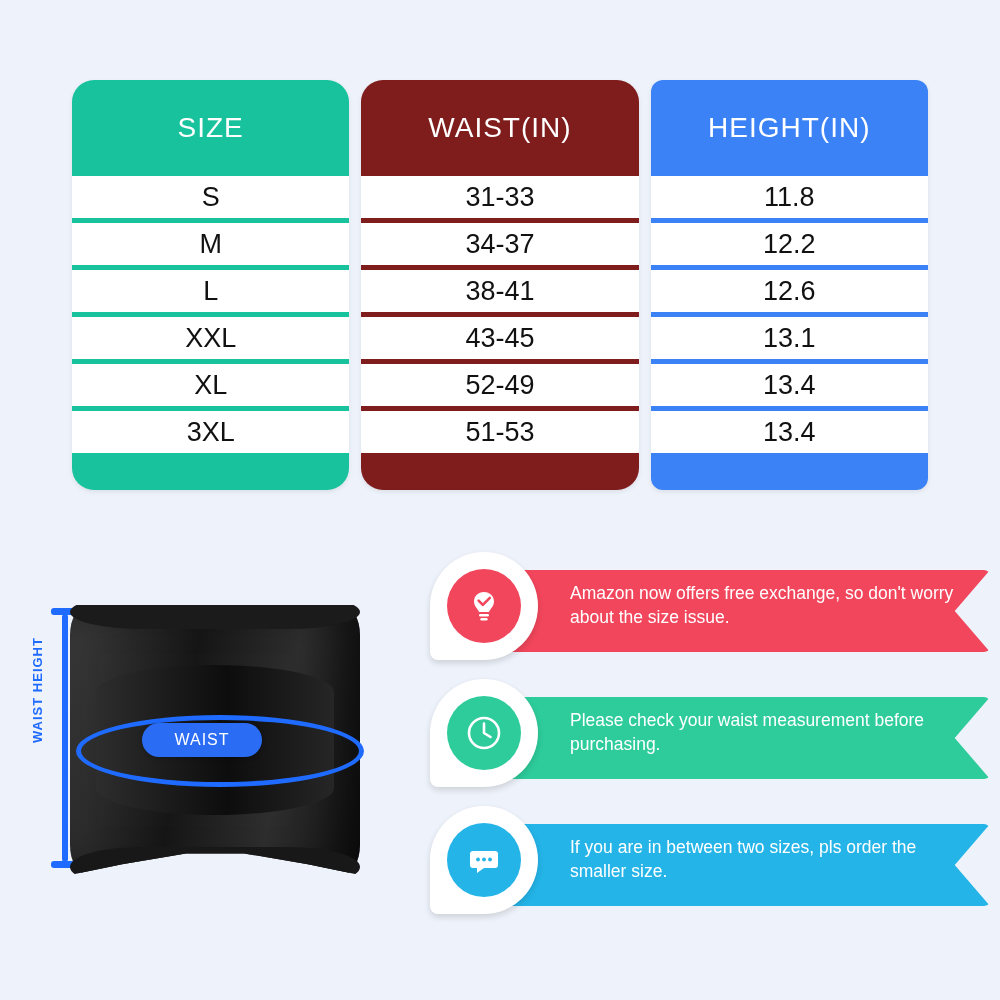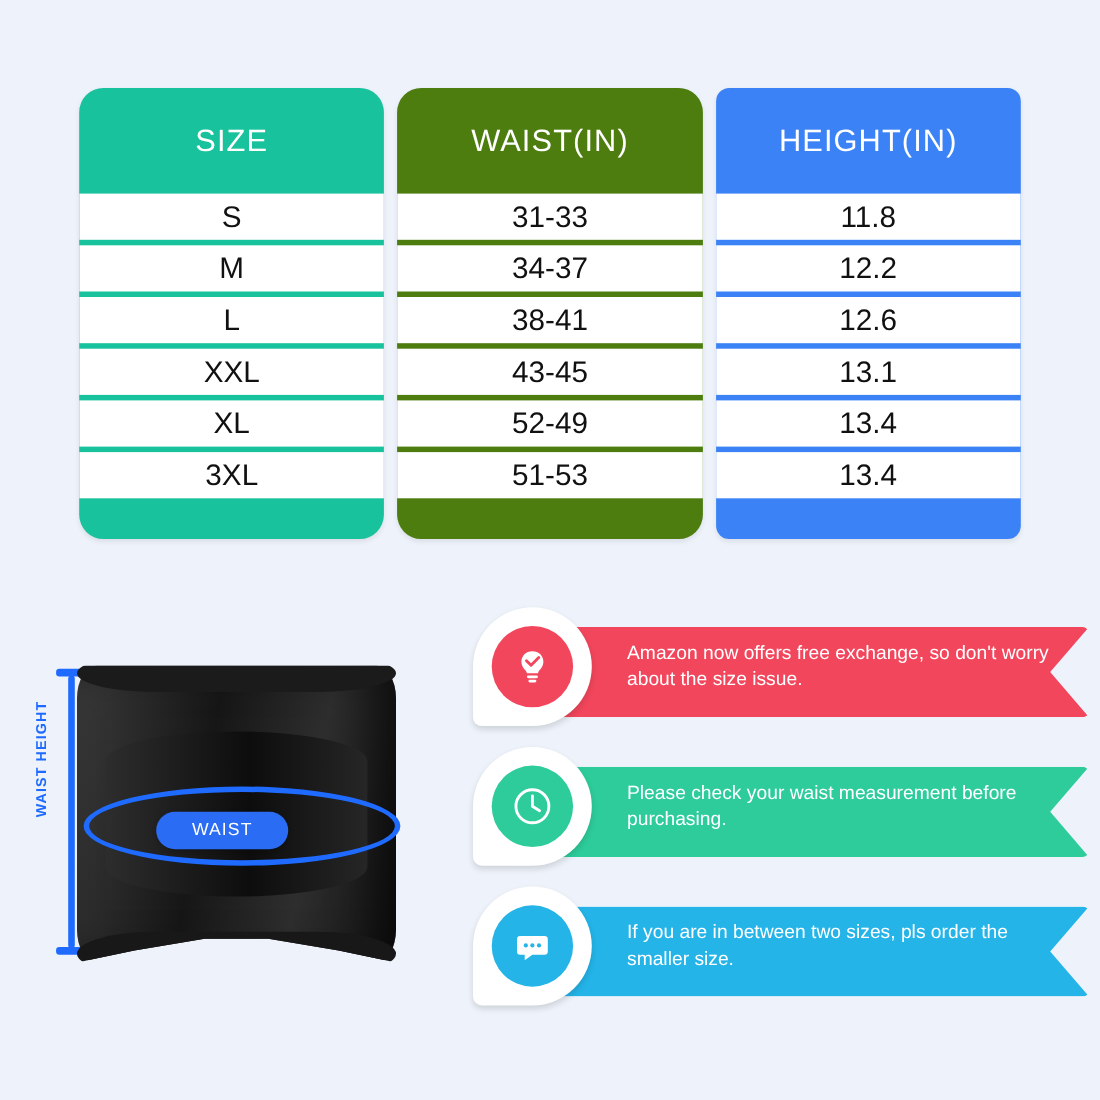--- a/index.html
+++ b/index.html
@@ -26,21 +26,21 @@
   }
   .col {
     flex: 1;
     border-radius: 22px;
     overflow: hidden;
     display: flex;
     flex-direction: column;
     box-shadow: 0 2px 5px rgba(0,0,0,0.08);
   }
   .col.size   { background: #18c29c; }
-  .col.waist  { background: #4d7c0f; }
+  .col.waist  { background: #7f1d1d; }
   .col.height { background: #3b82f6; border-radius: 12px; }
 
   .col-head {
     height: 96px;
     display: flex;
     align-items: center;
     justify-content: center;
     color: #ffffff;
     font-size: 28px;
     letter-spacing: 1px;
@@ -171,21 +171,20 @@
     height: 34px;
     background: #2a6cf4;
     border-radius: 17px;
     color: #ffffff;
     font-size: 16px;
     letter-spacing: 1px;
     display: flex;
     align-items: center;
     justify-content: center;
     box-shadow: 0 1px 4px rgba(0,0,0,0.25);
-    margin-top: 15px;
   }
 
   
   .notes {
     position: absolute;
     left: 430px;
     top: 552px;
     width: 560px;
   }
   .note {

